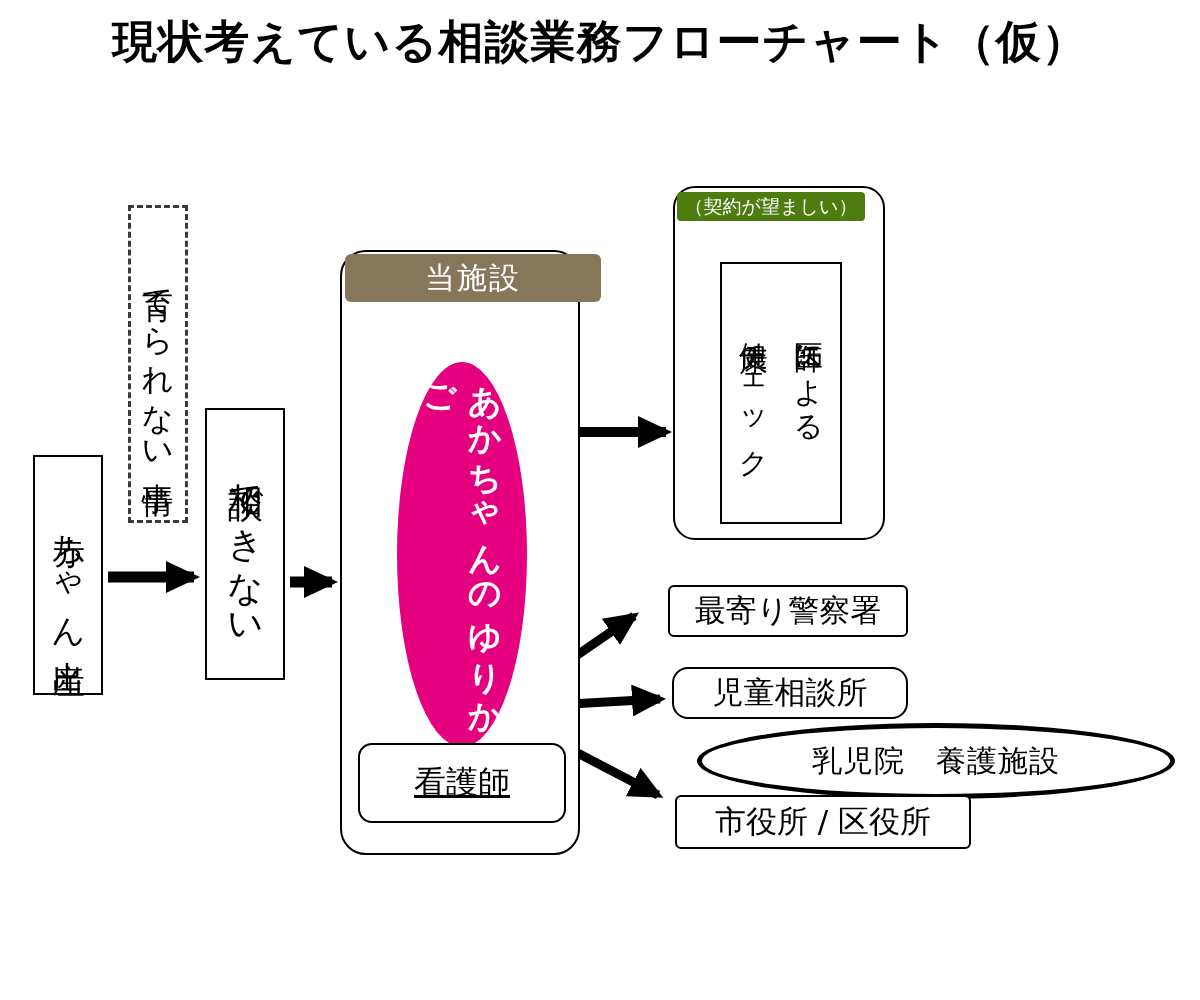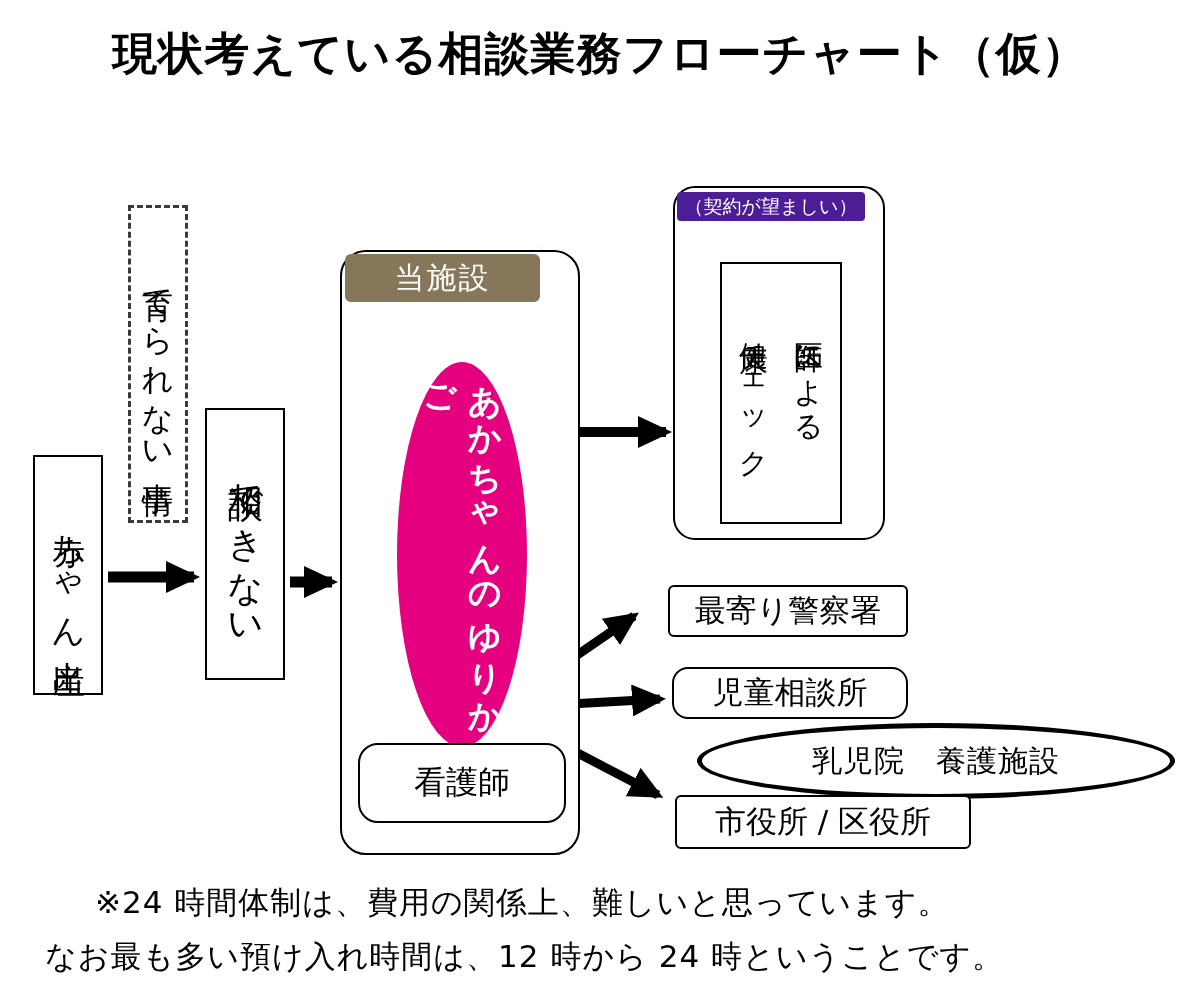--- a/index.html
+++ b/index.html
@@ -1,51 +1,51 @@
 <!DOCTYPE html>
 <html><head>
 <meta charset="utf-8">
 <style>
   html,body{margin:0;padding:0;background:#fff;}
   .canvas{
     position:relative;width:1200px;height:1000px;background:#fff;
     font-family:"DejaVu Sans",sans-serif;color:#000;overflow:hidden;
   }
   .title{
-    position:absolute;left:0;top:24px;width:100%;margin:0;
+    position:absolute;left:0;top:12px;width:100%;margin:0;
     text-align:center;font-size:45px;font-weight:600;letter-spacing:1px;
   }
   .arrows{position:absolute;left:0;top:0;pointer-events:none;}
   .box{
     position:absolute;display:flex;align-items:center;justify-content:center;
     background:#fff;border:2.5px solid #000;box-sizing:border-box;
   }
   .v{writing-mode:vertical-rl;text-orientation:mixed;letter-spacing:3px;}
   .dashed{border:3px dashed #3a3a3a;}
   .birth{left:33px;top:455px;width:70px;height:240px;font-size:33px;border-width:2px;}
   .circumstances{left:128px;top:205px;width:60px;height:318px;font-size:31px;}
   .cannot{left:205px;top:408px;width:80px;height:272px;font-size:35px;}
   .facility-outer{left:340px;top:250px;width:240px;height:605px;border-radius:26px;}
   .facility-header{
-    left:345px;top:254px;width:195px;height:48px;border:none;border-radius:6px;
+    left:345px;top:254px;width:256px;height:48px;border:none;border-radius:6px;
     background:#86765a;color:#fff;font-size:30px;letter-spacing:2px;
   }
   .cradle{
     left:397px;top:362px;width:130px;height:385px;border:none;border-radius:50%;
     background:#e4007f;color:#fff;font-size:33px;font-weight:700;letter-spacing:2px;
   }
-  .nurse{left:358px;top:743px;width:208px;height:80px;border-radius:20px;font-size:32px;}
+  .nurse{left:358px;top:743px;width:208px;height:80px;border-radius:14px;font-size:32px;text-decoration:underline;}
   .hospital-outer{left:673px;top:186px;width:212px;height:354px;border-radius:22px;}
   .hospital-header{
     left:680px;top:124px;width:202px;height:54px;border:none;border-radius:6px;
     background:#a9854e;color:#fff;font-size:31px;letter-spacing:2px;
   }
   .hospital-note{
     left:677px;top:192px;width:188px;height:29px;border:none;border-radius:4px;
-    background:#4c1d95;color:#fff;font-size:19px;
+    background:#4d7c0f;color:#fff;font-size:19px;
   }
   .health{
     left:720px;top:262px;width:122px;height:262px;border-width:2px;
     font-size:29px;line-height:1.9;white-space:pre-line;letter-spacing:2px;
   }
   .police{left:668px;top:585px;width:240px;height:52px;border-radius:6px;font-size:31px;text-align:right;}
   .child{left:672px;top:667px;width:236px;height:52px;border-radius:16px;font-size:31px;}
   .oval{
     left:697px;top:723px;width:478px;height:76px;border:5px solid #000;
     border-radius:50%;font-size:30px;letter-spacing:1px;
@@ -90,16 +90,14 @@
   <div class="box hospital-outer"></div>
   <div class="box hospital-note">（契約が望ましい）</div>
   <div class="box v health">医師による
 健康チェック</div>
 
   <div class="box police">最寄り警察署</div>
   <div class="box child">児童相談所</div>
   <div class="box oval">乳児院　養護施設</div>
   <div class="box city">市役所 / 区役所</div>
 
-  <div class="note note1">※24 時間体制は、費用の関係上、難しいと思っています。</div>
-  <div class="note note2">なお最も多い預け入れ時間は、12 時から 24 時ということです。</div>
 
 </div>
 
 </body></html>

